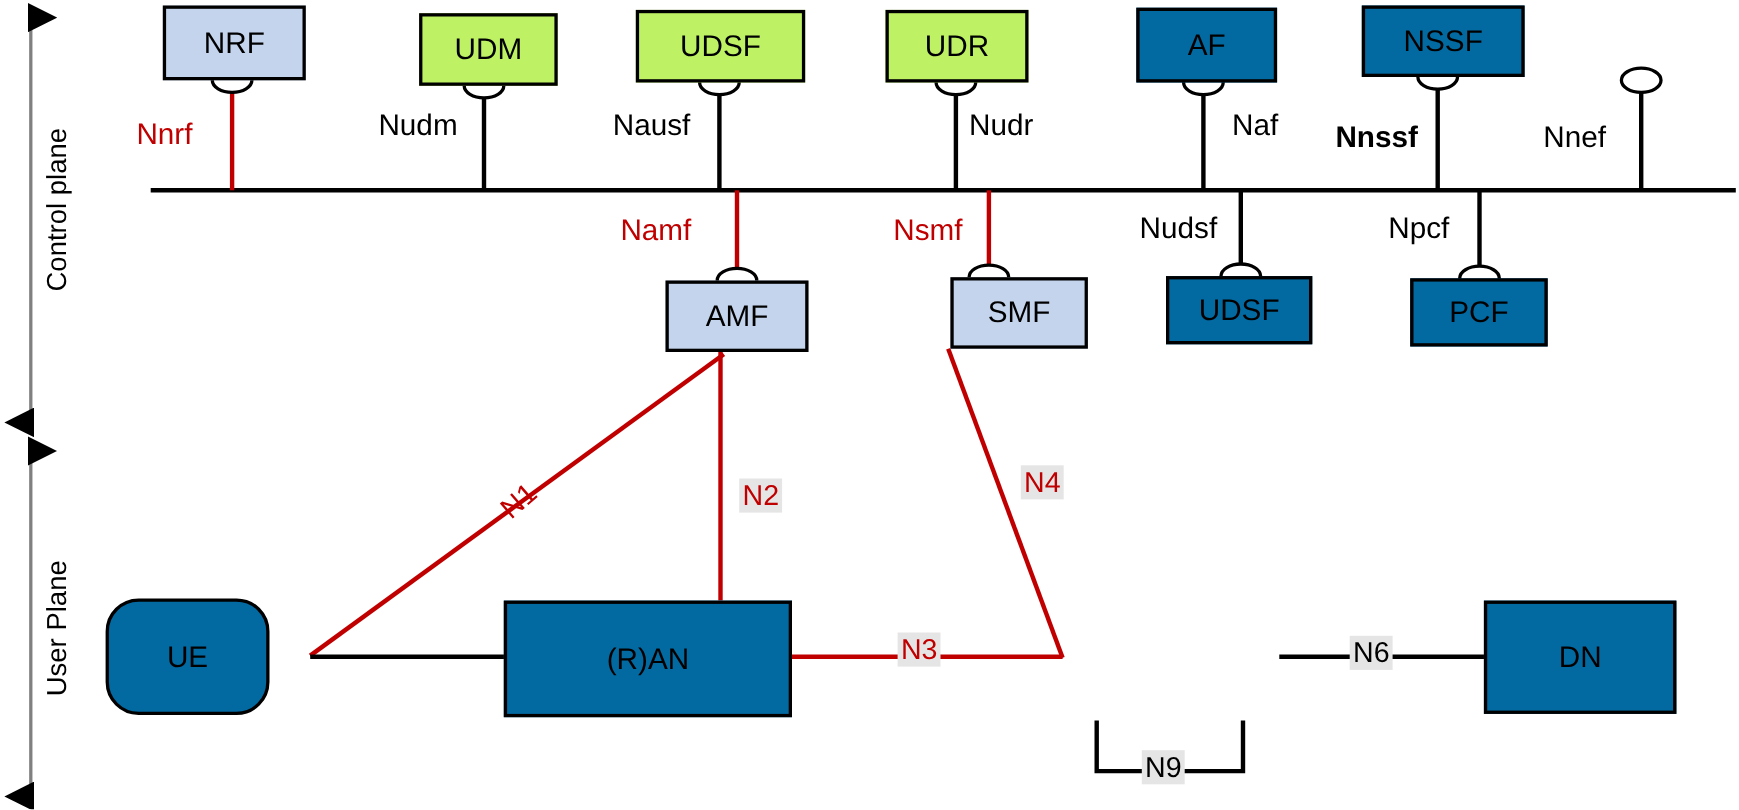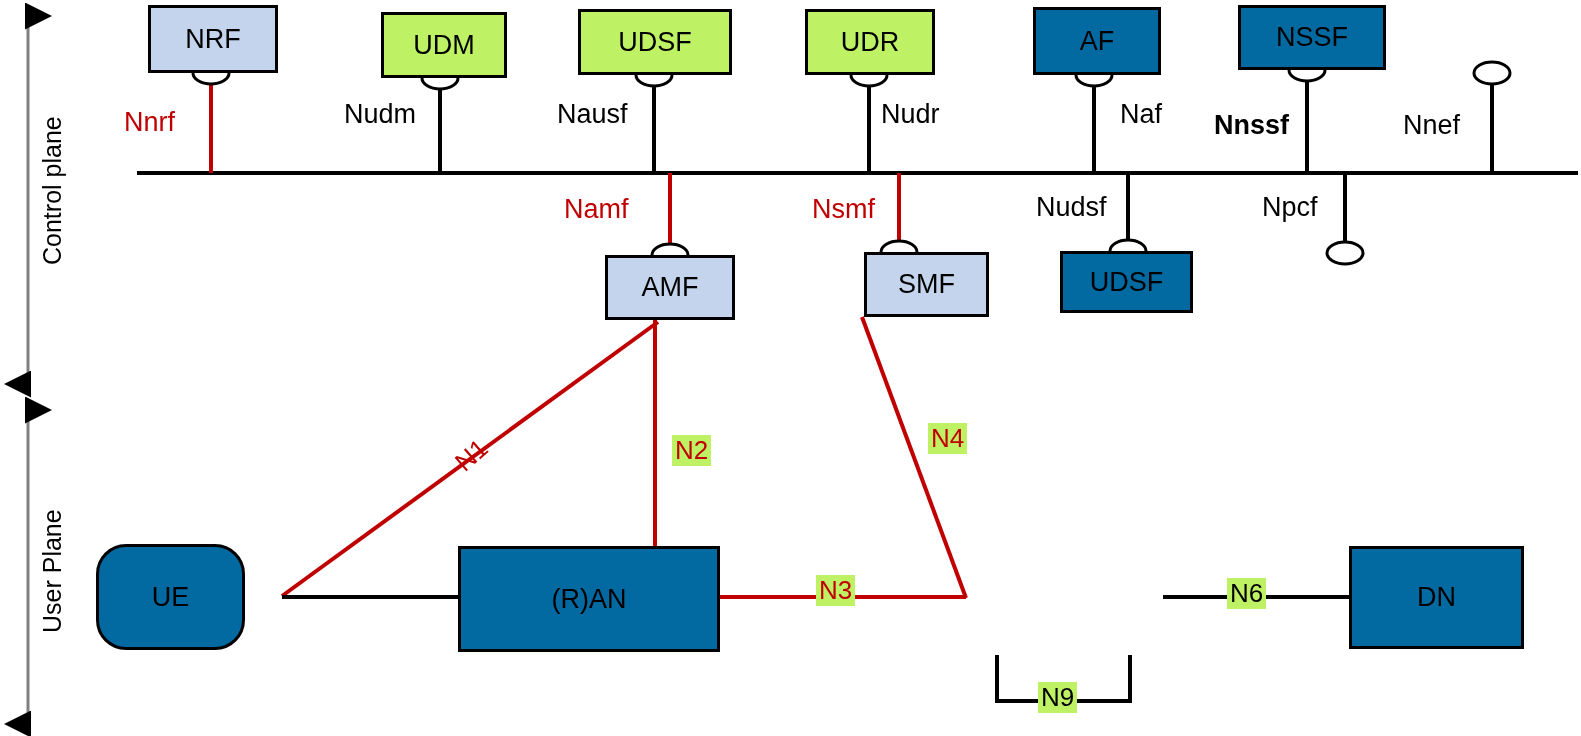--- a/index.html
+++ b/index.html
@@ -47,21 +47,21 @@
     color: #000000;
     white-space: nowrap;
     z-index: 4;
   }
   .iface-label.red { color: #c00000; }
   .link-label {
     position: absolute;
     font-size: 26px;
     color: #c00000;
     white-space: nowrap;
-    background: #bef264;
+    background: #e5e5e5;
     padding: 0 3px;
     z-index: 4;
   }
   .link-label.black {
     color: #000000;
   }
   .n1-label {
     transform: rotate(-41deg);
     transform-origin: center center;
     background: none;
@@ -160,20 +160,23 @@
 
   <div class="nf-box fill-blue" style="left:605px; top:255px; width:130px; height:65px;">
     <span class="nf-label">AMF</span>
   </div>
   <div class="nf-box fill-blue" style="left:836px; top:252px; width:125px; height:65px;margin-left:28px;">
     <span class="nf-label">SMF</span>
   </div>
   <div class="nf-box" style="left:1060px; top:251px; width:133px; height:62px;">
     <span class="nf-label">UDSF</span>
   </div>
+  <div class="nf-box" style="left:1282px; top:253px; width:125px; height:62px;">
+    <span class="nf-label">PCF</span>
+  </div>
 
   <div class="nf-box" style="left:96px; top:544px; width:149px; height:106px;border-radius:30px;">
     <span class="nf-label">UE</span>
   </div>
   <div class="nf-box" style="left:458px; top:546px; width:262px; height:106px;">
     <span class="nf-label">(R)AN</span>
   </div>
   <div class="nf-box" style="left:1349px; top:546px; width:175px; height:103px;">
     <span class="nf-label">DN</span>
   </div>

